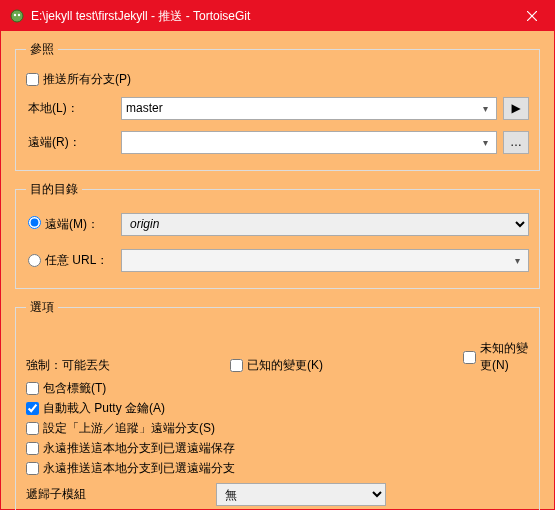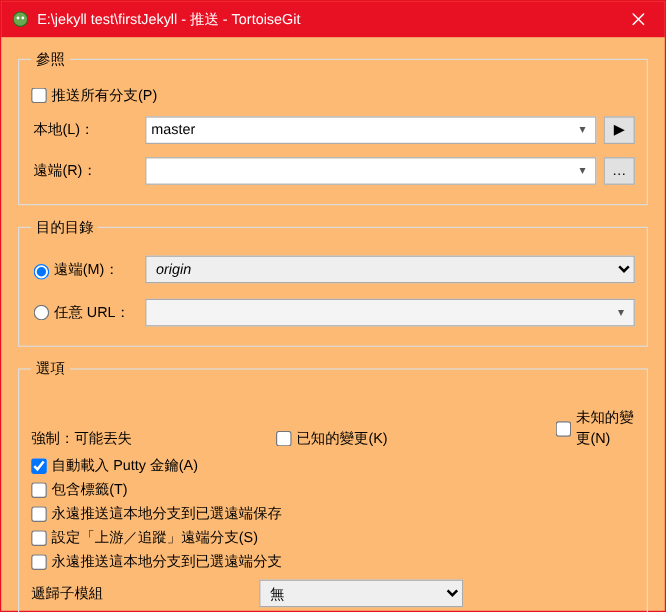--- a/index.html
+++ b/index.html
@@ -189,21 +189,21 @@
           <span class="dd">▾</span>
         </div>
         <button class="btn" style="margin-left:6px;width:26px;">…</button>
       </div>
     </fieldset>
 
     <fieldset>
       <legend>目的目錄</legend>
 
       <div class="row">
-        <label class="lbl" style="display:flex;align-items:flex-end;">
+        <label class="lbl" style="display:flex;align-items:flex-start;">
           <input type="radio" name="dest" class="rb" checked="" style="">
           <span>遠端(M)：</span>
         </label>
         <select class="combo" style="flex:1;background:#efefef;font-style:italic;">
           <option>origin</option>
         </select>
       </div>
 
       <div class="row" style="margin-top:12px;">
         <label class="lbl" style="display:flex;align-items:center;">
@@ -227,40 +227,40 @@
           <span>已知的變更(K)</span>
         </label>
         <label class="fc3" style="display:flex;align-items:center;padding-left:29px;">
           <input type="checkbox" class="cb" style="">
           <span>未知的變更(N)</span>
         </label>
       </div>
 
       <div class="chk-row">
         <label>
+          <input type="checkbox" class="cb" style="">
+          <span>包含標籤(T)</span>
+        </label>
+      </div>
+      <div class="chk-row">
+        <label>
           <input type="checkbox" class="cb" checked="" style="">
           <span>自動載入 Putty 金鑰(A)</span>
         </label>
       </div>
       <div class="chk-row">
         <label>
           <input type="checkbox" class="cb" style="">
-          <span>包含標籤(T)</span>
+          <span>設定「上游／追蹤」遠端分支(S)</span>
         </label>
       </div>
       <div class="chk-row">
         <label>
           <input type="checkbox" class="cb" style="">
           <span>永遠推送這本地分支到已選遠端保存</span>
-        </label>
-      </div>
-      <div class="chk-row">
-        <label>
-          <input type="checkbox" class="cb" style="">
-          <span>設定「上游／追蹤」遠端分支(S)</span>
         </label>
       </div>
       <div class="chk-row">
         <label>
           <input type="checkbox" class="cb" style="">
           <span>永遠推送這本地分支到已選遠端分支</span>
         </label>
       </div>
 
       <div class="sub-row">

